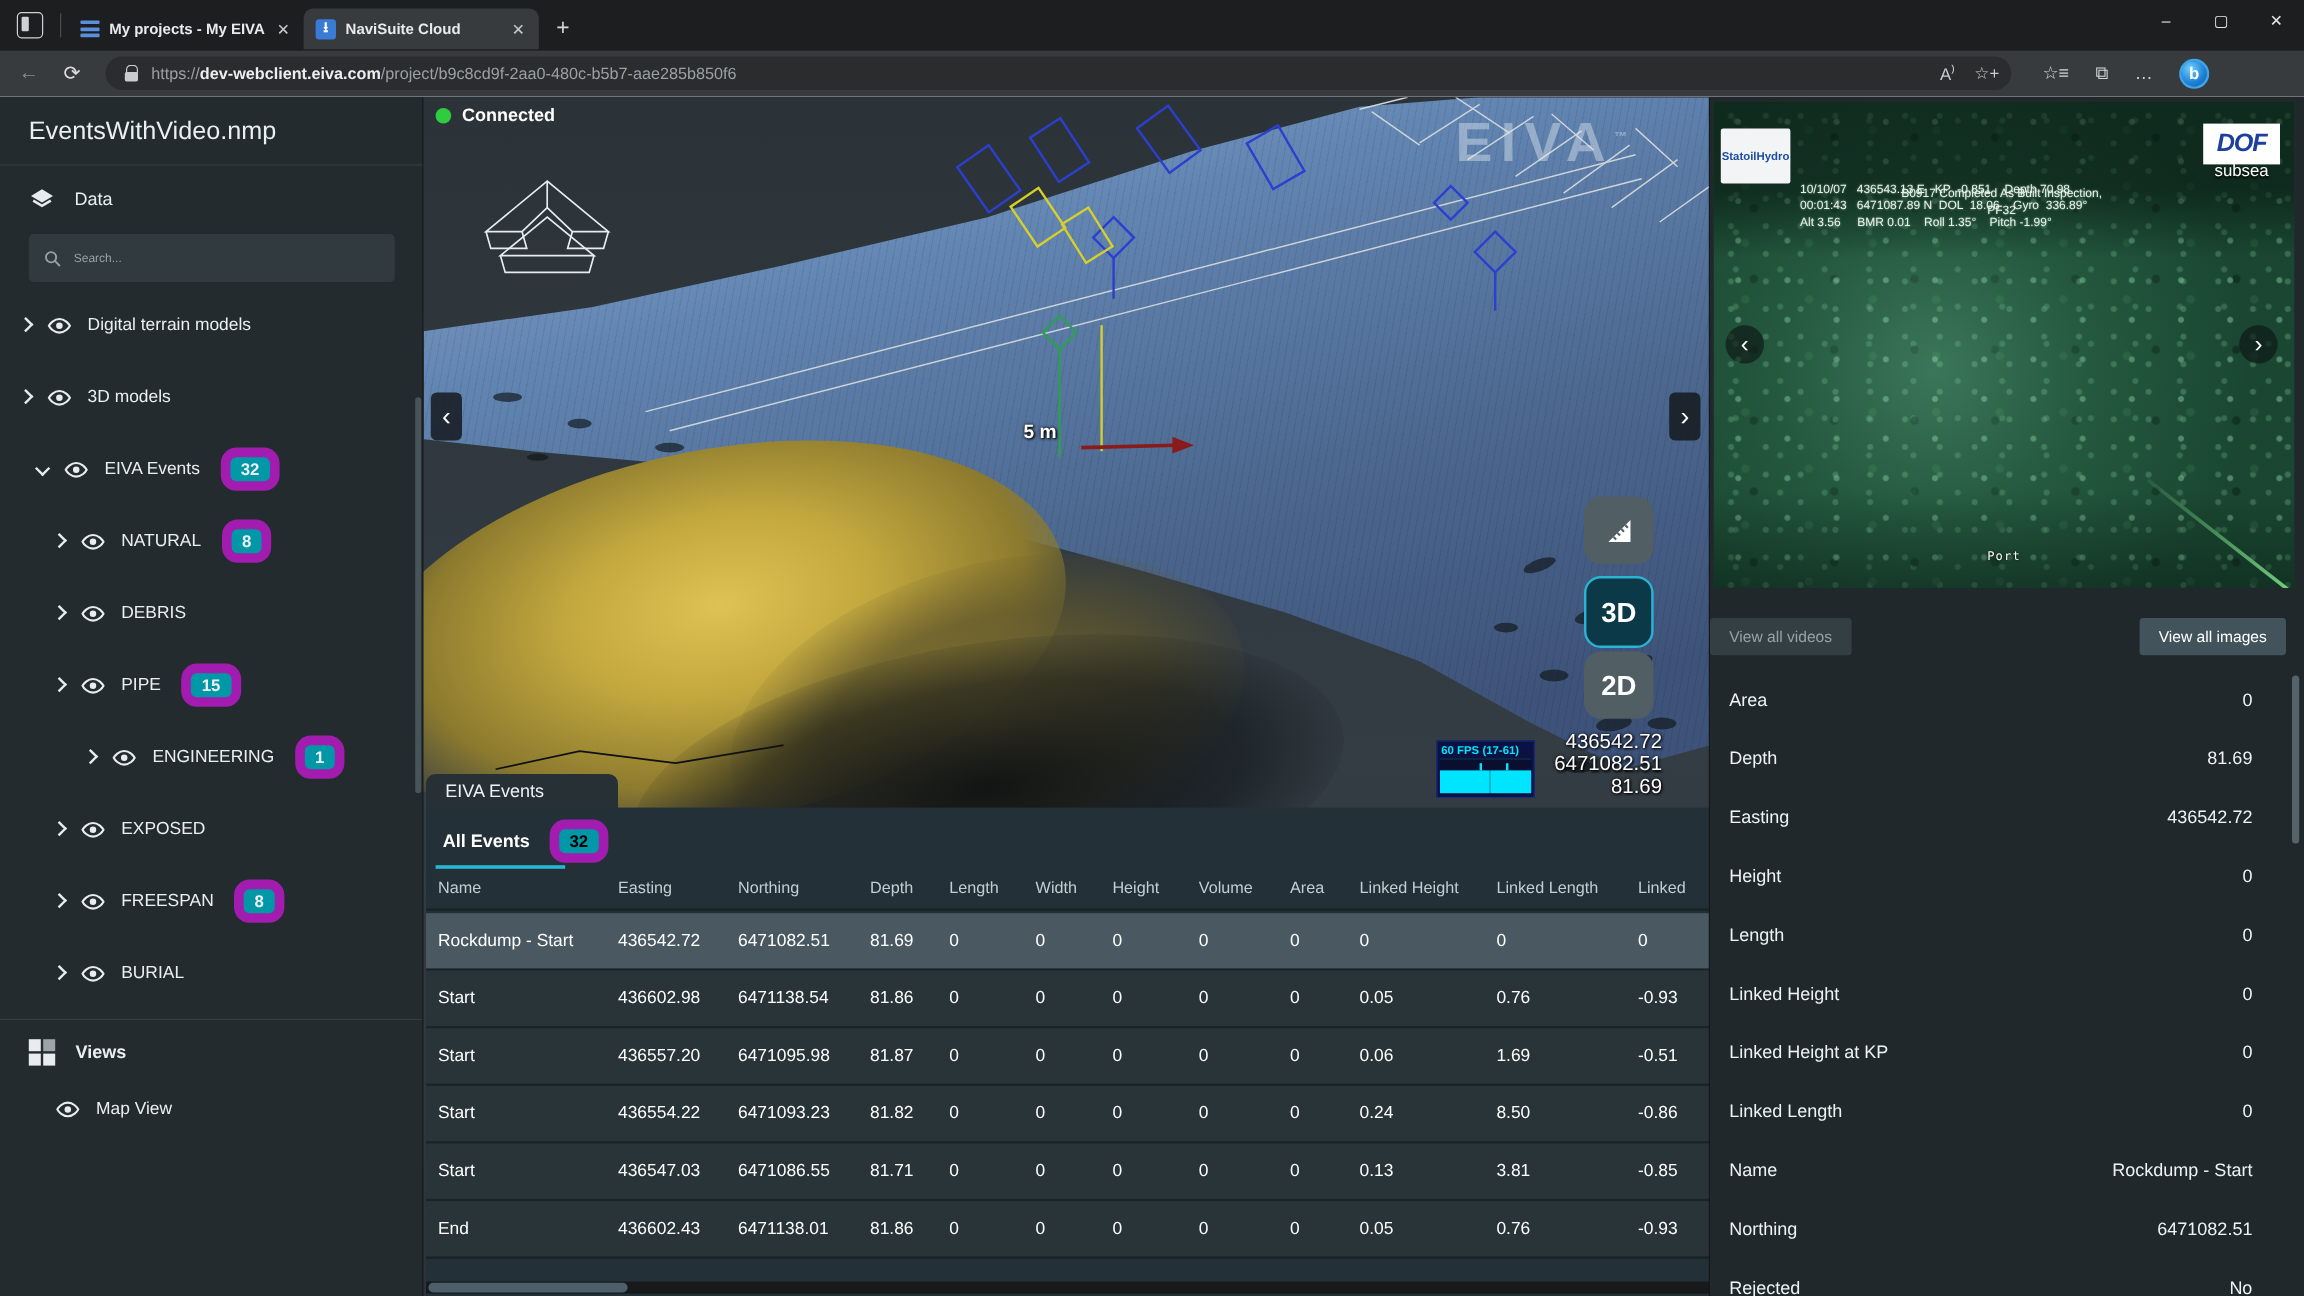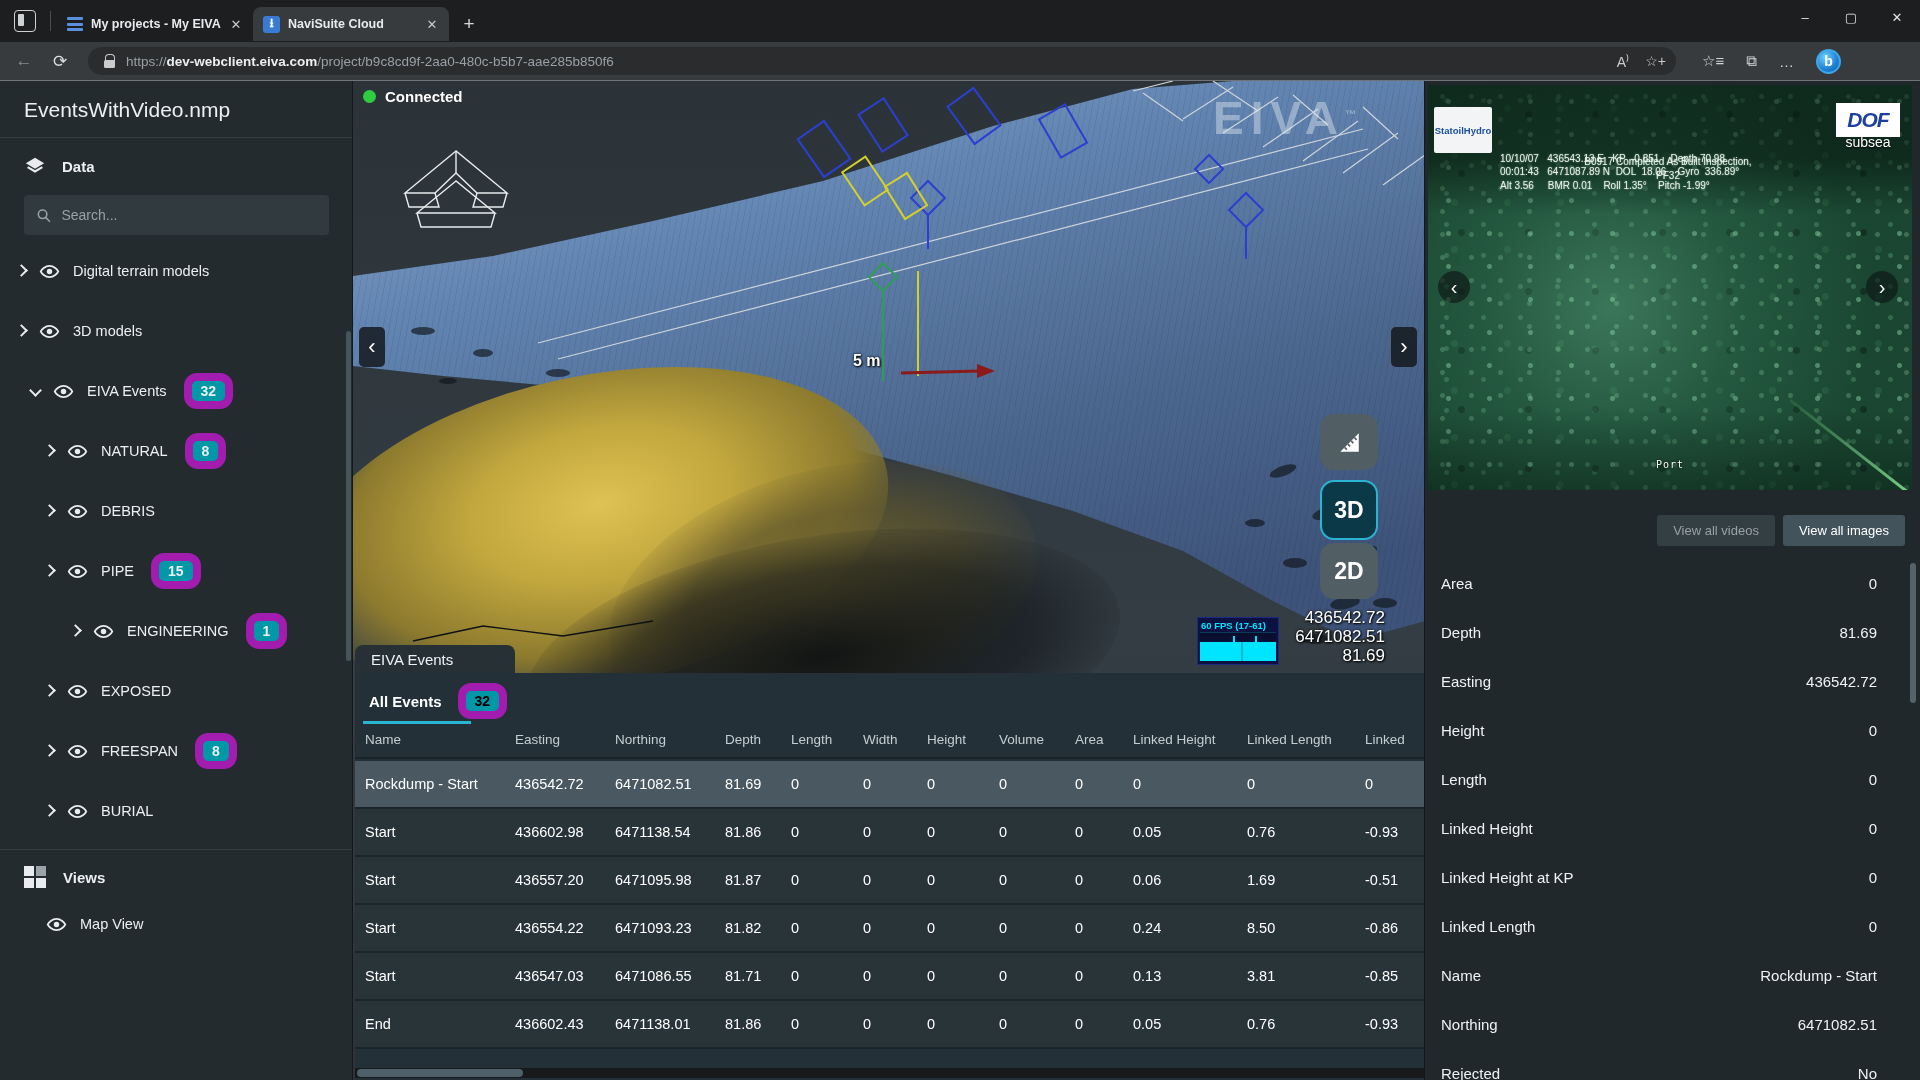--- a/index.html
+++ b/index.html
@@ -34,23 +34,23 @@
   .pillicons{display:flex;align-items:center;gap:16px;color:#c9ccce;font-size:14px;}
   .tbicons{display:flex;align-items:center;gap:22px;color:#d2d5d7;font-size:15px;margin-left:26px;}
   .bing{width:25px;height:25px;border-radius:50%;background:radial-gradient(circle at 35% 30%,#6fd0ff,#1d7fd4 60%,#0b5fb0);color:#fff;font-weight:bold;font-size:14px;display:flex;align-items:center;justify-content:center;border:2px solid #3ea6e8;}
 
   
   .app{position:absolute;left:0;top:81px;width:1746px;height:999px;background:#222a2e;}
 
   
   .sidebar{position:absolute;left:0;top:0;width:353px;height:999px;background:#232b2f;color:#eceff1;overflow:hidden;}
   .side-title{font-size:21px;padding:17px 24px 15px;border-bottom:1px solid rgba(255,255,255,.09);}
-  .data-row{display:flex;align-items:center;gap:16px;padding:17px 24px 6px;font-size:15px;font-weight:700;}
+  .data-row{display:flex;align-items:center;gap:16px;padding:17px 24px 6px;font-size:15px;font-weight:400;}
   .searchbox{margin:12px 24px 4px;height:40px;background:#303a3f;border-radius:4px;display:flex;align-items:center;padding:0 12px;gap:10px;}
-  .searchbox input{background:transparent;border:none;outline:none;color:#cfd6d9;font-size:14px;width:100%;}
+  .searchbox input{background:transparent;border:none;outline:none;color:#cfd6d9;font-size:10px;width:100%;}
   .searchbox input::placeholder{color:#97a2a7;}
   .tree{margin-top:6px;}
   .trow{height:60px;display:flex;align-items:center;gap:13px;font-size:14.5px;}
   .chev{width:9px;height:9px;border-right:2.4px solid #e8ecee;border-bottom:2.4px solid #e8ecee;transform:rotate(-45deg);flex:0 0 auto;margin-top:-1px;}
   .chev.down{transform:rotate(45deg);}
   .eye{flex:0 0 auto;display:flex;}
   .badge{background:#0097a7;border:8px solid #a21caf;border-radius:13px;min-width:34px;padding:2px 9px;text-align:center;font-size:14px;font-weight:700;margin-left:4px;}
   .side-divider{height:1px;background:rgba(255,255,255,.09);margin-top:8px;}
   .views-row{display:flex;align-items:center;gap:17px;padding:16px 24px 8px;font-size:15px;font-weight:700;}
   .gridicon{width:22px;height:22px;display:grid;grid-template-columns:10px 10px;grid-template-rows:10px 10px;gap:2px;}
@@ -126,21 +126,21 @@
   .dof{position:absolute;right:12px;top:18px;text-align:center;}
   .dofbox{width:64px;height:34px;background:#fff;display:flex;align-items:center;justify-content:center;color:#1d3f9e;font-style:italic;font-weight:900;font-size:21px;letter-spacing:-1px;}
   .dofsub{color:#fff;font-size:14px;margin-top:-3px;text-shadow:0 1px 2px #000;}
   .telemetry{position:absolute;left:72px;top:26px;width:330px;color:#e9f2ea;font-family:"DejaVu Sans Mono",monospace;font-size:10px;line-height:13.5px;white-space:pre;text-shadow:0 0 2px rgba(220,255,230,.55);}
   .vcaption{position:absolute;left:40px;top:70px;width:400px;text-align:center;color:#e9f2ea;font-family:"DejaVu Sans Mono",monospace;font-size:10px;line-height:13.5px;text-shadow:0 0 2px rgba(220,255,230,.55);}
   .portlabel{position:absolute;left:0;right:0;bottom:20px;text-align:center;color:#fff;font-family:"DejaVu Sans Mono",monospace;font-size:10px;letter-spacing:1px;text-shadow:0 0 2px #000;}
   .laser{position:absolute;right:-30px;bottom:36px;width:170px;height:3px;background:linear-gradient(90deg,rgba(120,230,140,.1),#7fe08a);transform:rotate(38deg);}
   .vnav{position:absolute;top:186px;width:32px;height:32px;border-radius:50%;background:rgba(12,16,18,.6);color:#fff;font-size:20px;display:flex;align-items:center;justify-content:center;}
   .vnav.left{left:10px;}
   .vnav.right{right:14px;}
-  .btnrow{position:absolute;left:0;top:434px;width:480px;display:flex;justify-content:flex-end;gap:8px;}
+  .btnrow{position:absolute;left:0;top:434px;width:480px;display:flex;justify-content:space-between;gap:8px;}
   .vbtn{height:31px;border-radius:3px;padding:0 16px;font-size:13px;display:flex;align-items:center;}
   .vbtn.videos{background:#343f44;color:#97a1a6;}
   .vbtn.images{background:#42535b;color:#fff;}
   .props{position:absolute;left:0;top:478px;width:478px;}
   .prow{height:49px;display:flex;align-items:center;justify-content:space-between;padding:0 26px 0 16px;font-size:15px;}
   .prow .pv{text-align:right;}
   .vscroll{position:absolute;right:4px;top:482px;width:6px;height:140px;background:#55626a;border-radius:3px;}
 
   .vline{height:999px;width:1px;background:#14181a;position:absolute;top:0;}
 </style>

